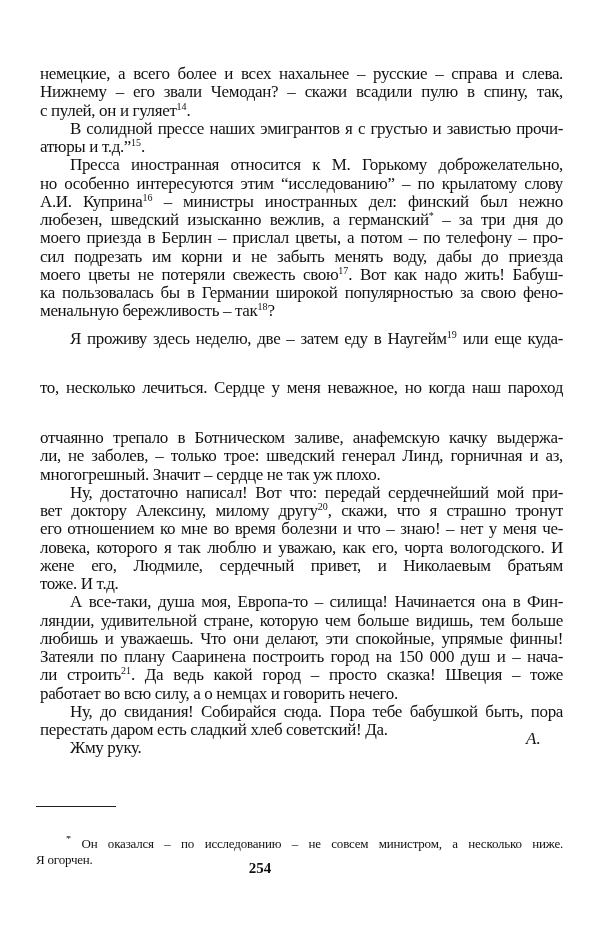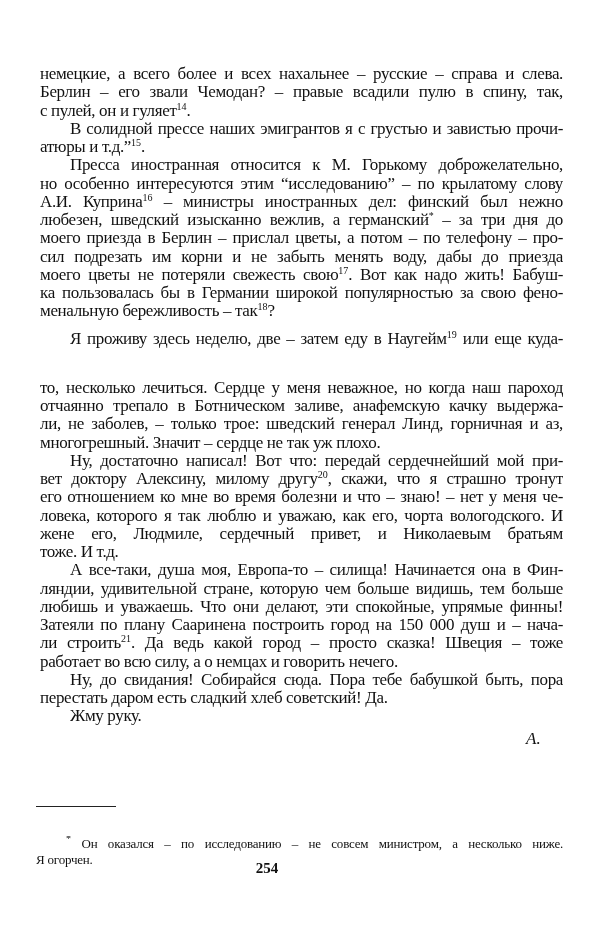--- a/index.html
+++ b/index.html
@@ -29,53 +29,53 @@
     position: absolute; left: 36px; top: 806px; width: 80px; height: 0;
     border-top: 1px solid #222;
   }
   .footnote {
     position: absolute; left: 36px; top: 836px; width: 527px;
     font-size: 13px; line-height: 16px; letter-spacing: -0.2px;
   }
   .footnote .line { height: 16px; }
   .footnote .indent { padding-left: 30px; }
   .page-number {
-    position: absolute; left: 15px; top: 860px; width: 504px; text-align: center;
+    position: absolute; left: 8px; top: 860px; width: 504px; text-align: center;
     font-weight: bold; font-size: 15px;
   }
 </style>
 </head>
 <body>
 
 <div class="page">
   <div class="body-text" id="body-text">
       <div>
         <span class="line" style="white-space: normal; overflow: hidden;"><span>немецкие, а всего более и всех нахальнее – русские – справа и слева.</span></span>
-        <span class="line" style="white-space: normal; overflow: hidden;"><span>Берлин – его звали Чемодан? – правые всадили пулю в спину, так,</span></span>
+        <span class="line" style="white-space: normal; overflow: hidden;"><span>Нижнему – его звали Чемодан? – скажи всадили пулю в спину, так,</span></span>
         <span class="line last" style="white-space: normal; overflow: hidden;"><span>с пулей, он и гуляет</span><sup>14</sup><span>.</span></span>
       </div>
       <div>
         <span class="line indent" style="white-space: normal; overflow: hidden;"><span>В солидной прессе наших эмигрантов я с грустью и завистью прочи-</span></span>
         <span class="line last" style="white-space: normal; overflow: hidden;"><span>атюры и т.д.”</span><sup>15</sup><span>.</span></span>
       </div>
       <div>
         <span class="line indent" style="white-space: normal; overflow: hidden;"><span>Пресса иностранная относится к М. Горькому доброжелательно,</span></span>
         <span class="line" style="white-space: normal; overflow: hidden;"><span>но особенно интересуются этим “исследованию” – по крылатому слову</span></span>
         <span class="line" style="white-space: normal; overflow: hidden;"><span>А.И. Куприна</span><sup>16</sup><span> – министры иностранных дел: финский был нежно</span></span>
         <span class="line" style="white-space: normal; overflow: hidden;"><span>любезен, шведский изысканно вежлив, а германский</span><sup>*</sup><span> – за три дня до</span></span>
         <span class="line" style="white-space: normal; overflow: hidden;"><span>моего приезда в Берлин – прислал цветы, а потом – по телефону – про-</span></span>
         <span class="line" style="white-space: normal; overflow: hidden;"><span>сил подрезать им корни и не забыть менять воду, дабы до приезда</span></span>
         <span class="line" style="white-space: normal; overflow: hidden;"><span>моего цветы не потеряли свежесть свою</span><sup>17</sup><span>. Вот как надо жить! Бабуш-</span></span>
         <span class="line" style="white-space: normal; overflow: hidden;"><span>ка пользовалась бы в Германии широкой популярностью за свою фено-</span></span>
         <span class="line last" style="white-space: normal; overflow: hidden;"><span>менальную бережливость – так</span><sup>18</sup><span>?</span></span>
       </div>
       <div>
         <span class="line indent" style="white-space: normal; overflow: hidden; margin-top: 9px;"><span>Я проживу здесь неделю, две – затем еду в Наугейм</span><sup>19</sup><span> или еще куда-</span></span>
         <span class="line" style="white-space: normal; overflow: hidden; margin-top: 31px;"><span>то, несколько лечиться. Сердце у меня неважное, но когда наш пароход</span></span>
-        <span class="line" style="white-space: normal; overflow: hidden;"><span>отчаянно трепало в Ботническом заливе, анафемскую качку выдержа-</span></span>
+        <span class="line" style="white-space: normal; overflow: hidden; margin-top: 32px;"><span>отчаянно трепало в Ботническом заливе, анафемскую качку выдержа-</span></span>
         <span class="line" style="white-space: normal; overflow: hidden;"><span>ли, не заболев, – только трое: шведский генерал Линд, горничная и аз,</span></span>
         <span class="line last" style="white-space: normal; overflow: hidden;"><span>многогрешный. Значит – сердце не так уж плохо.</span></span>
       </div>
       <div>
         <span class="line indent" style="white-space: normal; overflow: hidden;"><span>Ну, достаточно написал! Вот что: передай сердечнейший мой при-</span></span>
         <span class="line" style="white-space: normal; overflow: hidden;"><span>вет доктору Алексину, милому другу</span><sup>20</sup><span>, скажи, что я страшно тронут</span></span>
         <span class="line" style="white-space: normal; overflow: hidden;"><span>его отношением ко мне во время болезни и что – знаю! – нет у меня че-</span></span>
         <span class="line" style="white-space: normal; overflow: hidden;"><span>ловека, которого я так люблю и уважаю, как его, чорта вологодского. И</span></span>
         <span class="line" style="white-space: normal; overflow: hidden;"><span>жене его, Людмиле, сердечный привет, и Николаевым братьям</span></span>
         <span class="line last" style="white-space: normal; overflow: hidden;"><span>тоже. И т.д.</span></span>

